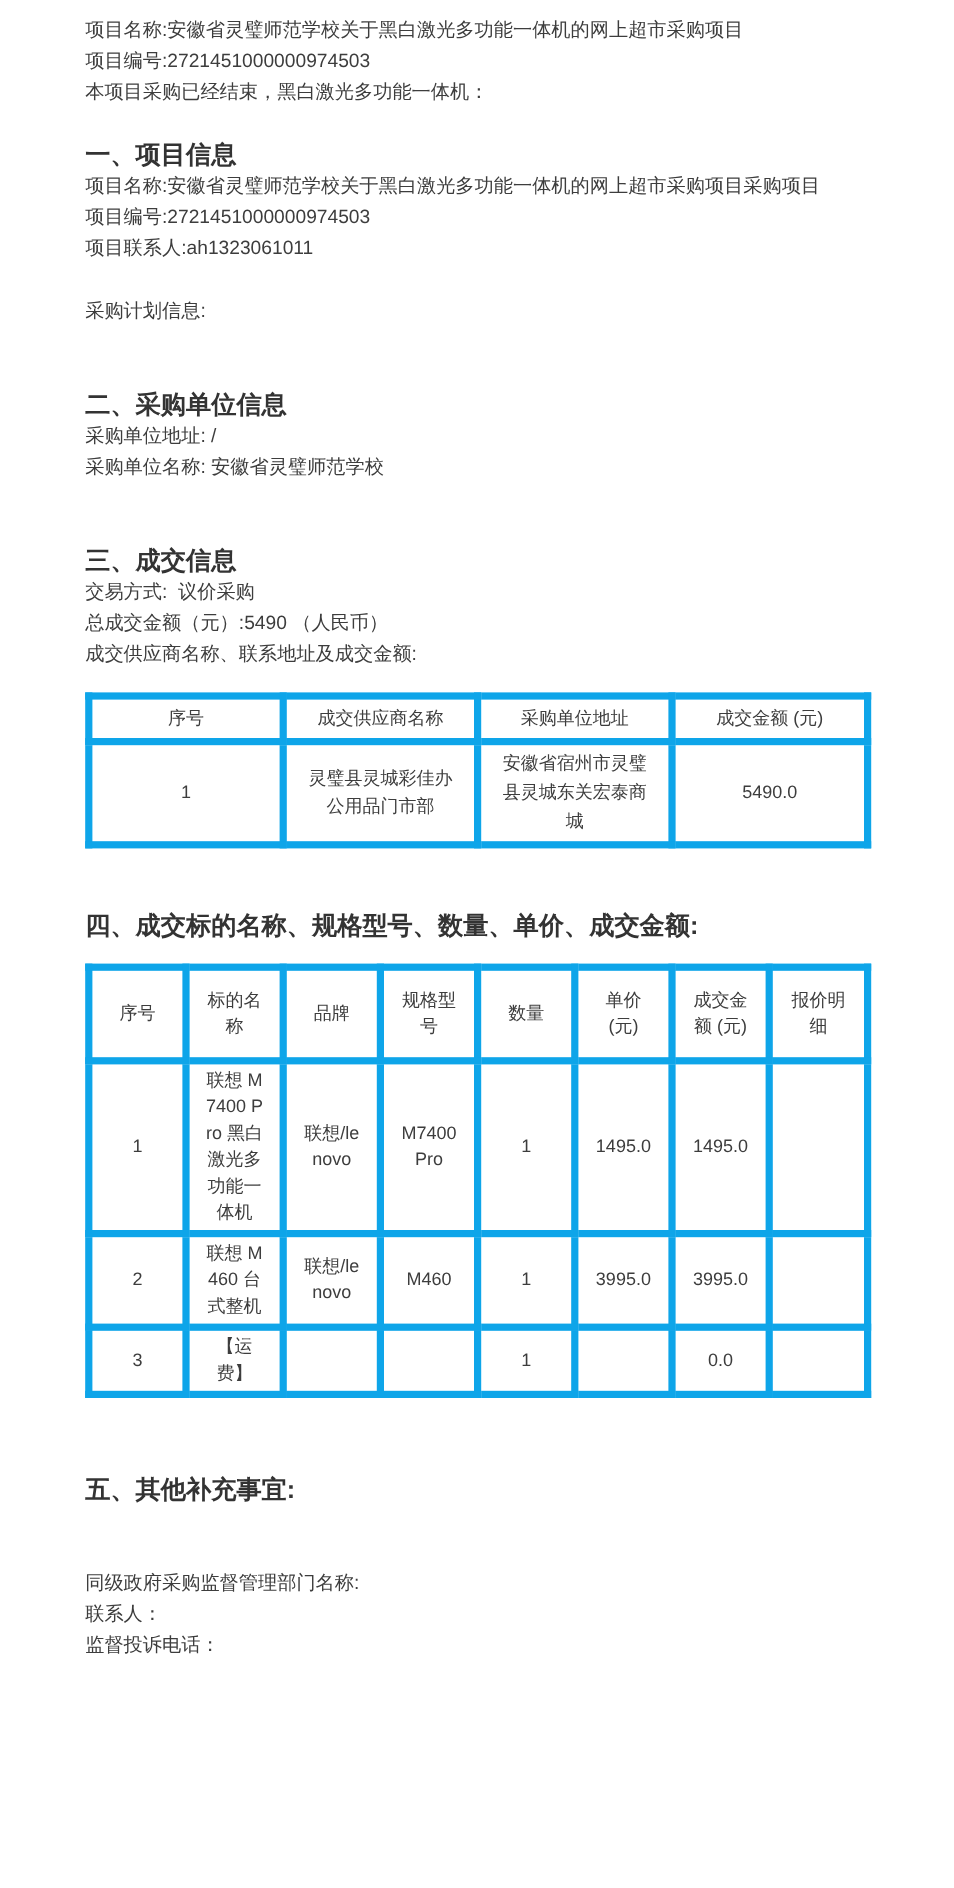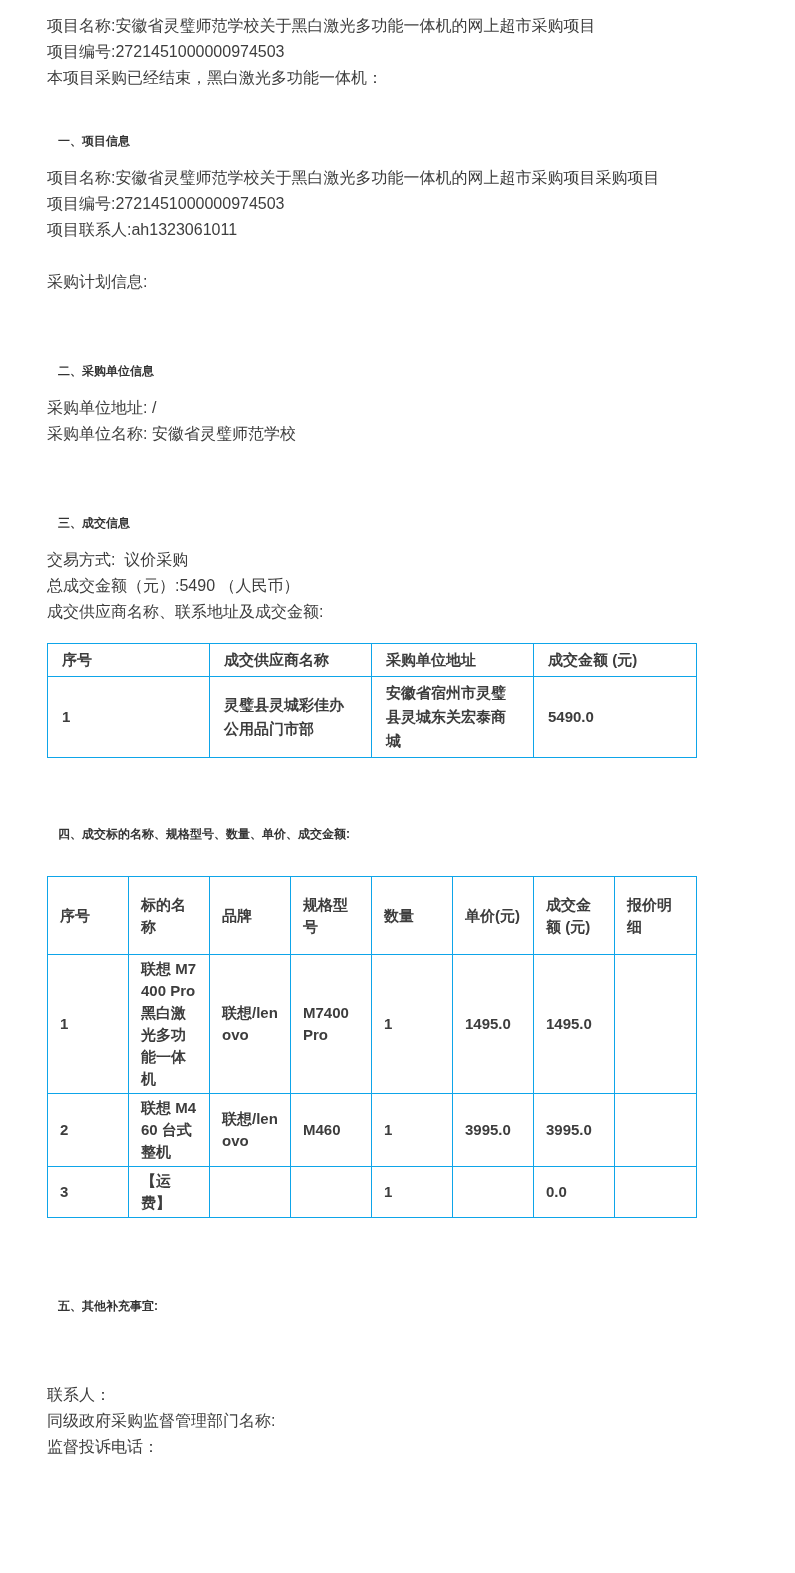--- a/index.html
+++ b/index.html
@@ -6,49 +6,49 @@
   html, body { margin: 0; padding: 0; }
   body {
     width: 795px;
     height: 1573px;
     background: #ffffff;
     font-family: "Liberation Sans", "DejaVu Sans", sans-serif;
     color: #3d3d3d;
   }
   .page {
     width: 795px;
-    padding: 13px 71px 0 47px;
+    padding: 13px 71px 0 71px;
   }
   p.line {
     margin: 0;
     font-size: 16px;
     line-height: 26px;
     white-space: pre-wrap;
   }
   h2.sec-heading {
-    margin: 11px;
-    font-size: 12px;
+    margin: 0;
+    font-size: 21px;
     line-height: 26px;
     font-weight: bold;
     color: #333333;
   }
   .sp18 { height: 18px; }
   .sp26 { height: 26px; }
   .sp52 { height: 52px; }
   .sp64 { height: 64px; }
 
   table.tbl {
     border-collapse: collapse;
     table-layout: fixed;
     width: 649px;
   }
   table.tbl th, table.tbl td {
-    border: 1px solid #0ea5e9;
-    font-weight: bold;
-    text-align: left;
+    border: 6px solid #0ea5e9;
+    font-weight: normal;
+    text-align: center;
     vertical-align: middle;
     font-size: 15px;
     word-break: break-all;
   }
   table.tbl1 th, table.tbl1 td {
     padding: 4px 14px;
     line-height: 24px;
   }
   table.tbl1 thead tr { height: 33px; }
   table.tbl1 tbody tr { height: 71px; }
@@ -184,17 +184,17 @@
       </tr>
     </tbody>
   </table>
 
   <div class="sp64"></div>
 
   <h2 class="sec-heading">五、其他补充事宜:</h2>
 
   <div class="sp52"></div>
 
+  <p class="line">同级政府采购监督管理部门名称:</p>
   <p class="line">联系人：</p>
-  <p class="line">同级政府采购监督管理部门名称:</p>
   <p class="line">监督投诉电话：</p>
 
 </div>
 
 </body></html>

